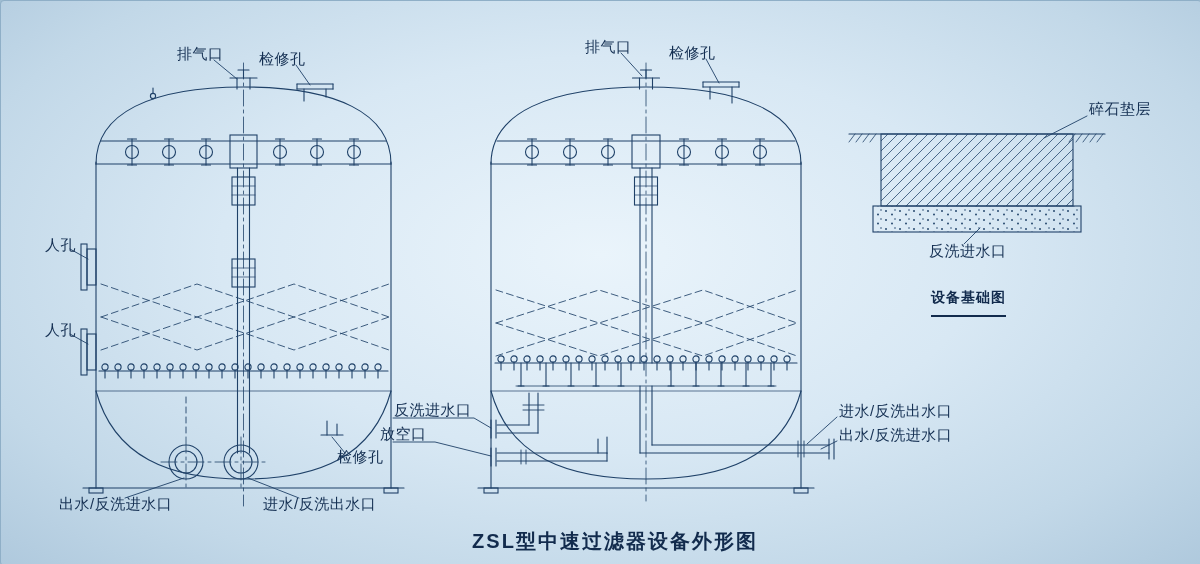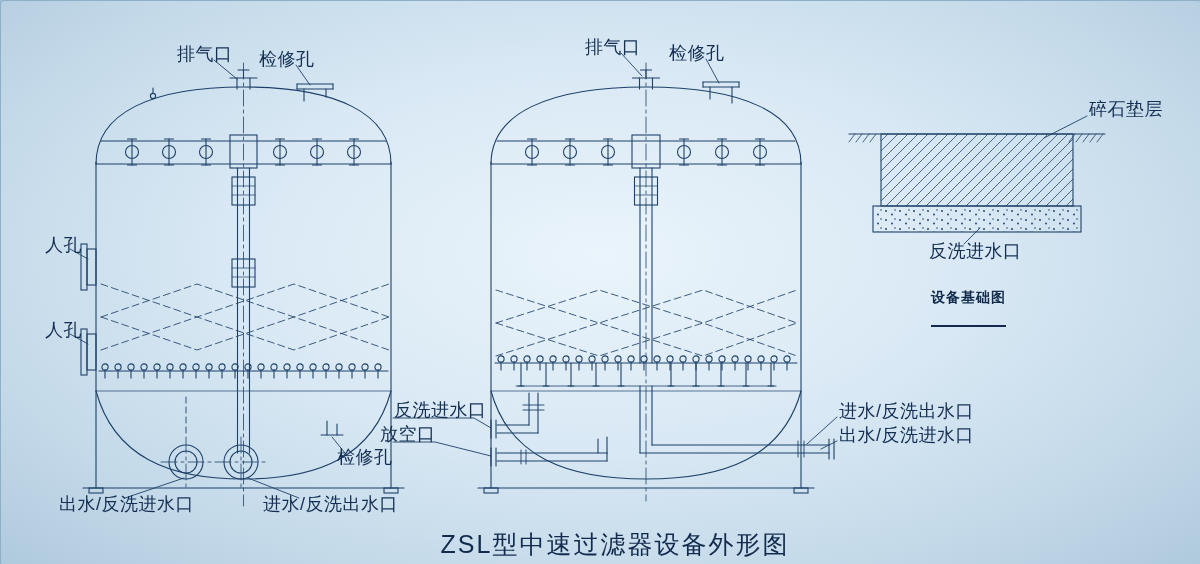--- a/index.html
+++ b/index.html
@@ -4,30 +4,30 @@
 <style>
   html,body{margin:0;padding:0;background:#9fbdd2;}
   .page{
     position:relative;width:1200px;height:564px;overflow:hidden;
     background:radial-gradient(ellipse at 50% 45%, #eaf4fb 0%, #d8e8f4 45%, #c2d8e8 78%, #afc9dd 100%);
     border:1px solid #8fafc7;border-radius:4px;
     font-family:"Liberation Sans", sans-serif;
   }
   svg.canvas{position:absolute;left:0;top:0;}
   .lbl{
-    position:absolute;font-size:18px;line-height:14px;color:#142f52;
+    position:absolute;font-size:15px;line-height:14px;color:#142f52;
     white-space:nowrap;letter-spacing:0.5px;font-weight:500;
   }
   .caption{
     position:absolute;font-size:14px;font-weight:bold;color:#122b4d;
-    border-bottom:2px solid #122b4d;padding-bottom:18px;letter-spacing:1px;white-space:nowrap;
+    border-bottom:2px solid #122b4d;padding-bottom:8px;letter-spacing:1px;white-space:nowrap;
   }
   .title{
     position:absolute;left:0;right:0;top:527px;text-align:center;
-    font-size:25px;font-weight:normal;color:#122b4d;letter-spacing:2px;margin-left:28px;
+    font-size:20px;font-weight:bold;color:#122b4d;letter-spacing:2px;margin-left:28px;
   }
   .cl{stroke-dasharray:16 4 3 4;stroke-width:0.8;}
   .dash{stroke-dasharray:6 4;stroke-width:0.9;}
   .lat{stroke-dasharray:7 4;stroke-width:0.85;fill:none;}
   .ldr path{stroke-width:0.9;fill:none;}
 </style>
 </head>
 <body>
 
 <div class="page">

